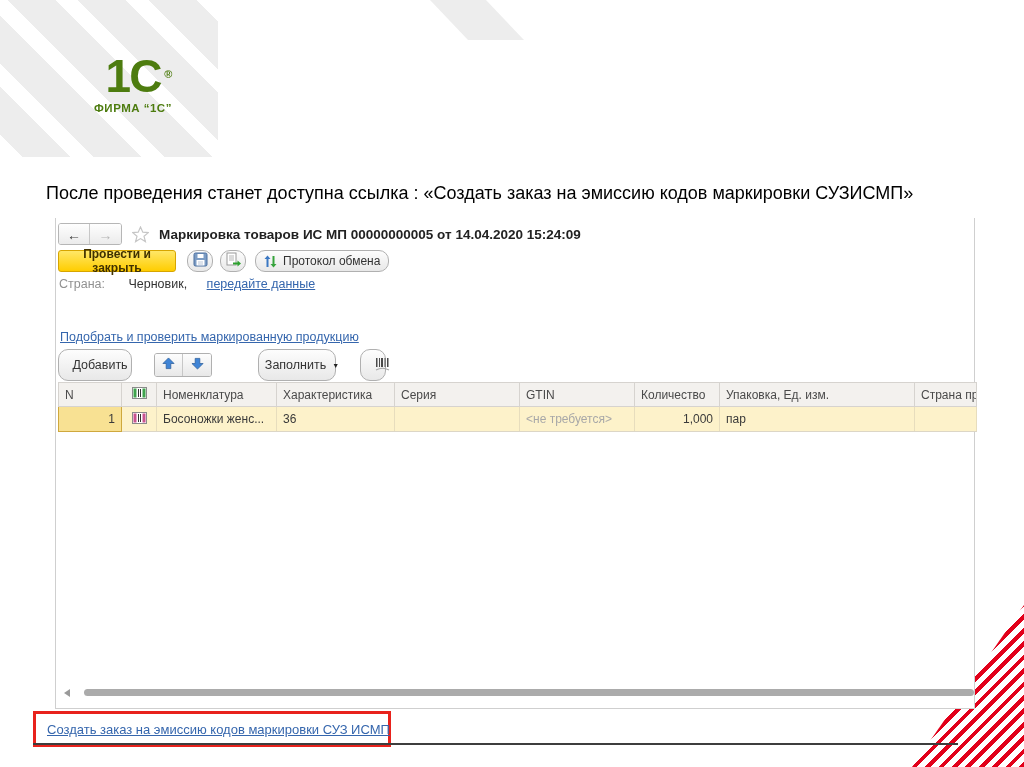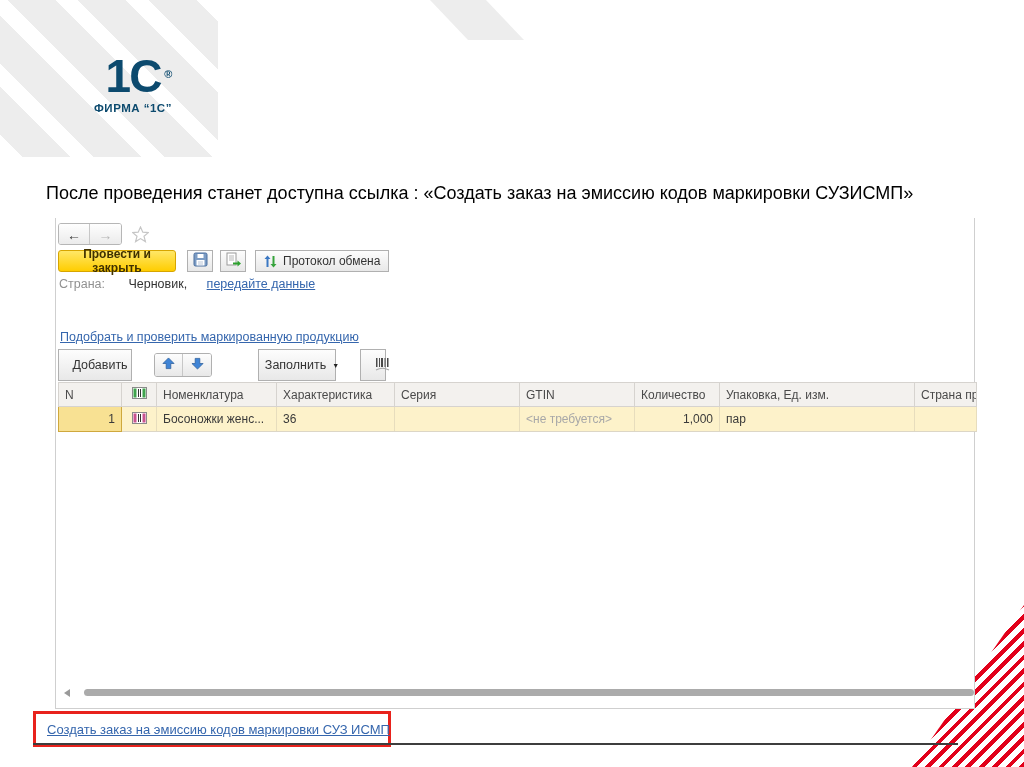--- a/index.html
+++ b/index.html
@@ -9,21 +9,21 @@
   
   .stripes-tl{position:absolute;left:0;top:0;width:218px;height:157px;
     background:repeating-linear-gradient(45deg,#ffffff 0 16px,#ededed 16px 50px);}
   .stripes-band{position:absolute;left:400px;top:0;width:140px;height:40px;background:#ededed;
     clip-path:polygon(30px 0,86px 0,124px 40px,68px 40px);}
   .stripes-br{position:absolute;right:0;bottom:0;width:112px;height:162px;
     background:repeating-linear-gradient(135deg,#e2001a 0 4px,#ffffff 4px 9.5px);
     clip-path:polygon(100% 0,100% 100%,0 100%);}
 
   
-  .logo{position:absolute;left:78px;top:52px;width:110px;text-align:center;color:#0c4a6e;}
+  .logo{position:absolute;left:78px;top:52px;width:110px;text-align:center;color:#4d7c0f;}
   .logo-mark{font-size:46px;font-weight:bold;line-height:48px;letter-spacing:-2px;position:relative;display:inline-block;}
   .logo-reg{font-size:11px;font-weight:bold;position:absolute;top:-2px;right:-12px;letter-spacing:0;}
   .logo-firm{font-size:11.5px;font-weight:bold;letter-spacing:.5px;margin-top:2px;white-space:nowrap;}
 
   
   .slide-title{position:absolute;left:232px;top:24px;width:740px;margin:0;
     font-size:29px;font-weight:bold;line-height:39px;color:#0a0a0a;}
   .intro{position:absolute;left:46px;color:#000;font-size:18px;line-height:25px;white-space:nowrap;}
   .intro.l1{top:156px;}
   .intro.l2{top:181px;}
@@ -36,21 +36,21 @@
   .nav-row{position:absolute;left:2px;top:4px;height:24px;display:flex;align-items:center;}
   .nav-group{display:inline-flex;border:1px solid #b6b6b6;border-radius:3px;overflow:hidden;height:22px;}
   .nav-btn{width:31px;height:22px;border:none;background:linear-gradient(#fefefe,#e9e9e9);
     font-size:14px;font-weight:bold;line-height:20px;padding:0;cursor:pointer;}
   .nav-btn.back{border-right:1px solid #c7c7c7;color:#3c3c3c;}
   .nav-btn.fwd{color:#b5b5b5;}
   .star{margin-left:10px;display:inline-flex;align-items:center;}
   .win-title{margin-left:10px;font-size:13.5px;font-weight:bold;color:#222;white-space:nowrap;}
 
   .toolbar-row{position:absolute;left:2px;top:31px;height:24px;display:flex;align-items:center;}
-  .btn{height:22px;border:1px solid #b0b0b0;border-radius:0;background:linear-gradient(#fdfdfd,#e8e8e8);
+  .btn{height:22px;border:1px solid #b0b0b0;border-radius:10px;background:linear-gradient(#fdfdfd,#e8e8e8);
     font-family:"Liberation Sans",sans-serif;font-size:12px;color:#333;display:inline-flex;align-items:center;justify-content:center;cursor:pointer;padding:0 8px;}
   .btn.icon-only{width:26px;padding:0;}
   .btn-yellow{width:118px;height:22px;border:1px solid #d7a500;border-radius:3px;
     background:linear-gradient(#ffe768,#ffcd00);font-size:12px;font-weight:bold;color:#3f3000;
     display:inline-flex;align-items:center;justify-content:center;cursor:pointer;padding:0;}
   .toolbar-row .gap1{width:11px;}.toolbar-row .gap2{width:7px;}.toolbar-row .gap3{width:9px;}
   .btn .bicon{margin-right:6px;display:inline-flex;}
 
   .status-row{position:absolute;left:3px;top:59px;font-size:12.5px;white-space:nowrap;}
   .status-label{color:#919191;}
@@ -123,20 +123,21 @@
     <div class="nav-row">
       <span class="nav-group">
         <button class="nav-btn back"><span>←</span></button>
         <button class="nav-btn fwd"><span>→</span></button>
       </span>
       <span class="star">
         <svg width="17" height="17" viewBox="0 0 17 17">
             <polygon points="8.5,1 10.8,6.2 16.3,6.6 12,10.2 13.4,15.6 8.5,12.6 3.6,15.6 5,10.2 0.7,6.6 6.2,6.2" fill="#ffffff" stroke="#c6c6c6" stroke-width="1.2"></polygon>
           </svg>
       </span>
+      <span class="win-title">Маркировка товаров ИС МП 00000000005 от 14.04.2020 15:24:09</span>
     </div>
 
     <div class="toolbar-row">
       <button class="btn-yellow">
           <span>Провести и закрыть</span>
         </button>
       <span class="gap1"></span>
       <button class="btn icon-only">
         <span>
           <svg width="15" height="15" viewBox="0 0 15 15">

